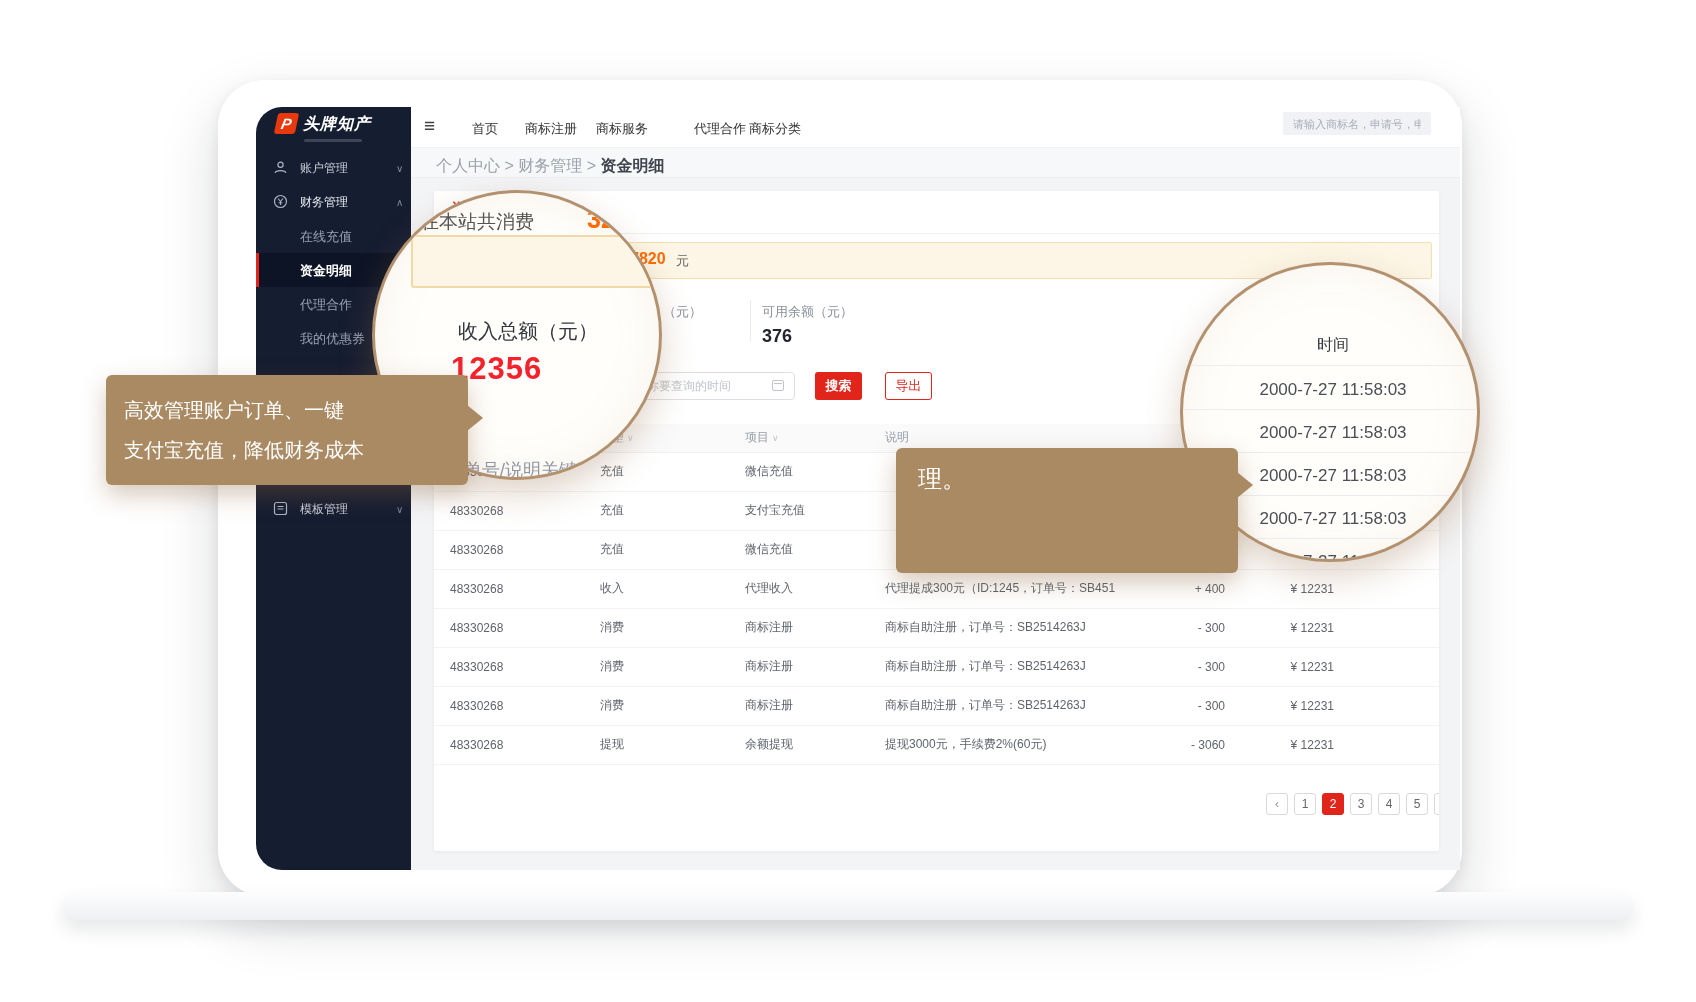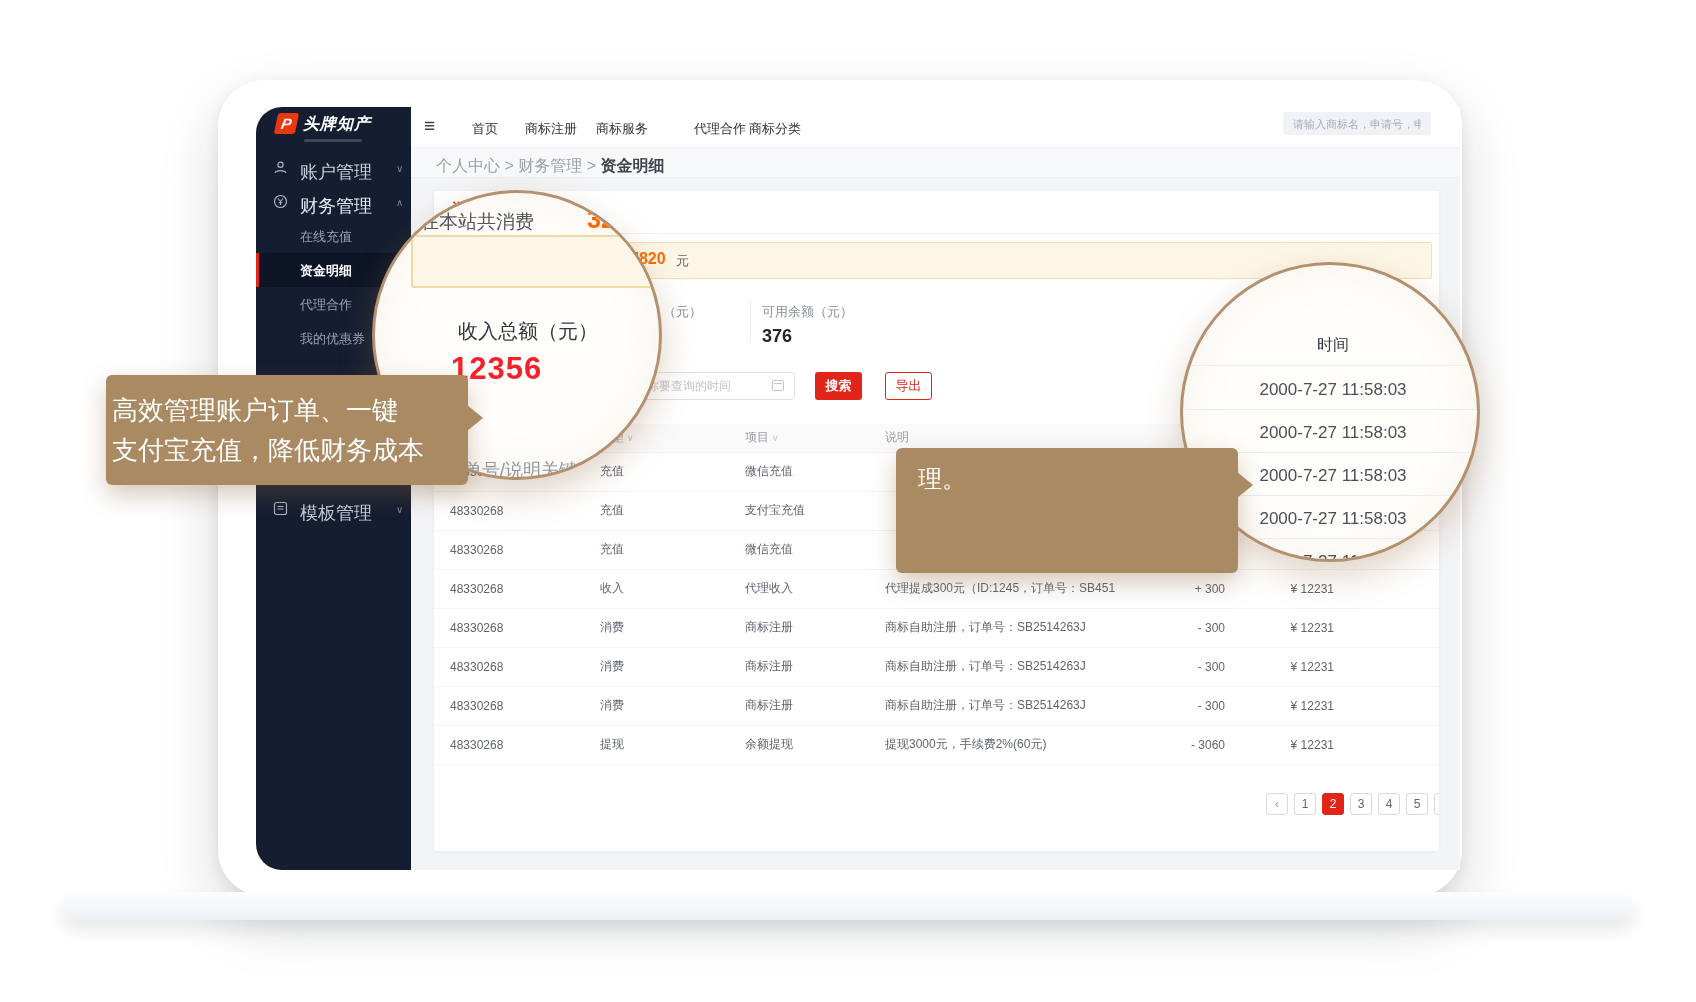--- a/index.html
+++ b/index.html
@@ -14,21 +14,21 @@
     border-radius:46px; box-shadow:0 26px 60px rgba(20,25,40,.16), 0 4px 14px rgba(20,25,40,.08); }
   .laptop-base { left:62px; top:892px; width:1572px; height:28px; border-radius:14px;
     background:linear-gradient(#fdfdfe,#eef0f3); box-shadow:0 10px 18px rgba(20,25,40,.10); }
 
   
   .sidebar { left:256px; top:107px; width:155px; height:763px; background:#151d31; border-radius:26px 0 0 26px; }
   .logo-mark { left:276px; top:113px; width:21px; height:21px; background:#e8380d; border-radius:3px;
     transform:skewX(-12deg); color:#fff; font-weight:bold; font-style:italic; font-size:15px; text-align:center; line-height:21px; }
   .logo-name { left:303px; top:114px; color:#fff; font-size:16px; font-weight:bold; font-style:italic; letter-spacing:1px; }
   .logo-tagline { left:304px; top:139px; width:58px; height:3px; background:rgba(255,255,255,.18); border-radius:2px; }
-  .side-item { color:#c8cdd8; font-size:18px; }
+  .side-item { color:#c8cdd8; font-size:12px; }
   .side-sub { color:#98a1b4; font-size:13px;text-align:center; }
   .side-active-bg { left:256px; top:253px; width:155px; height:34px; background:#0d1425; }
   .side-active-bar { left:256px; top:253px; width:3px; height:34px; background:#e1251b; }
   .side-chevron { color:#7d87a0; font-size:10px; }
   .side-icon { color:#aab3c5; }
 
   
   .navbar { left:411px; top:107px; width:1049px; height:41px; background:#fff; border-bottom:1px solid #f0f0f2; }
   .hamburger { left:424px; top:115px; font-size:19px; color:#444; }
   .nav-item { top:120px; font-size:13px; color:#333; }
@@ -90,21 +90,21 @@
   .mag-income-label { left:83px; top:125px; font-size:20px; color:#33373d; }
   .mag-income-value { left:76px; top:158px; font-size:31px; font-weight:bold; color:#f5222d; letter-spacing:1px; }
   .mag-keyword { left:71px; top:265px; font-size:18px; color:#9097a3; }
   .mag-time-header { left:0; top:70px; width:300px; text-align:center; font-size:16px; color:#33373d; }
   .mag-time-hr { left:0; top:100px; width:300px; height:1px; background:#ededef; }
   .mag-time-row { left:0; width:300px; text-align:center; font-size:17px; color:#4a4e55; }
   .mag-time-sep { left:0; width:300px; height:1px; background:#ececee; }
 
   
   .callout { background:#a98a63; border-radius:6px; color:#fff; box-shadow:0 10px 24px rgba(140,100,60,.35); }
-  .calloutL { left:106px; top:375px; width:362px; height:110px; padding:15px 6px; font-size:26px; line-height:40px; }
+  .calloutL { left:106px; top:375px; width:362px; height:110px; padding:15px 18px; font-size:20px; line-height:40px; }
   .calloutR { left:896px; top:448px; width:342px; height:125px; padding:14px 22px; font-size:24px; line-height:33px; }
   .callout .arrow { position:absolute; width:0; height:0; border-top:13px solid transparent; border-bottom:13px solid transparent;
     border-left:16px solid #a98a63; right:-15px; }
   .calloutL .arrow { top:30px; }
   .calloutR .arrow { top:24px; }
 </style>
 </head>
 <body>
 
 <div class="canvas">
@@ -236,21 +236,21 @@
         <td></td>
             <td class="num"></td>
             <td class="num"></td>
             <td class="time-cell"></td>
       </tr>
       <tr>
         <td>48330268</td>
             <td>收入</td>
             <td>代理收入</td>
         <td>代理提成300元（ID:1245，订单号：SB45124）</td>
-            <td class="num">+ 300</td>
+            <td class="num">+ 400</td>
             <td class="num">¥ 12231</td>
             <td class="time-cell">2000-7-27 11:58:03</td>
       </tr>
       <tr>
         <td>48330268</td>
             <td>消费</td>
             <td>商标注册</td>
         <td>商标自助注册，订单号：SB2514263J</td>
             <td class="num">- 300</td>
             <td class="num">¥ 12231</td>

